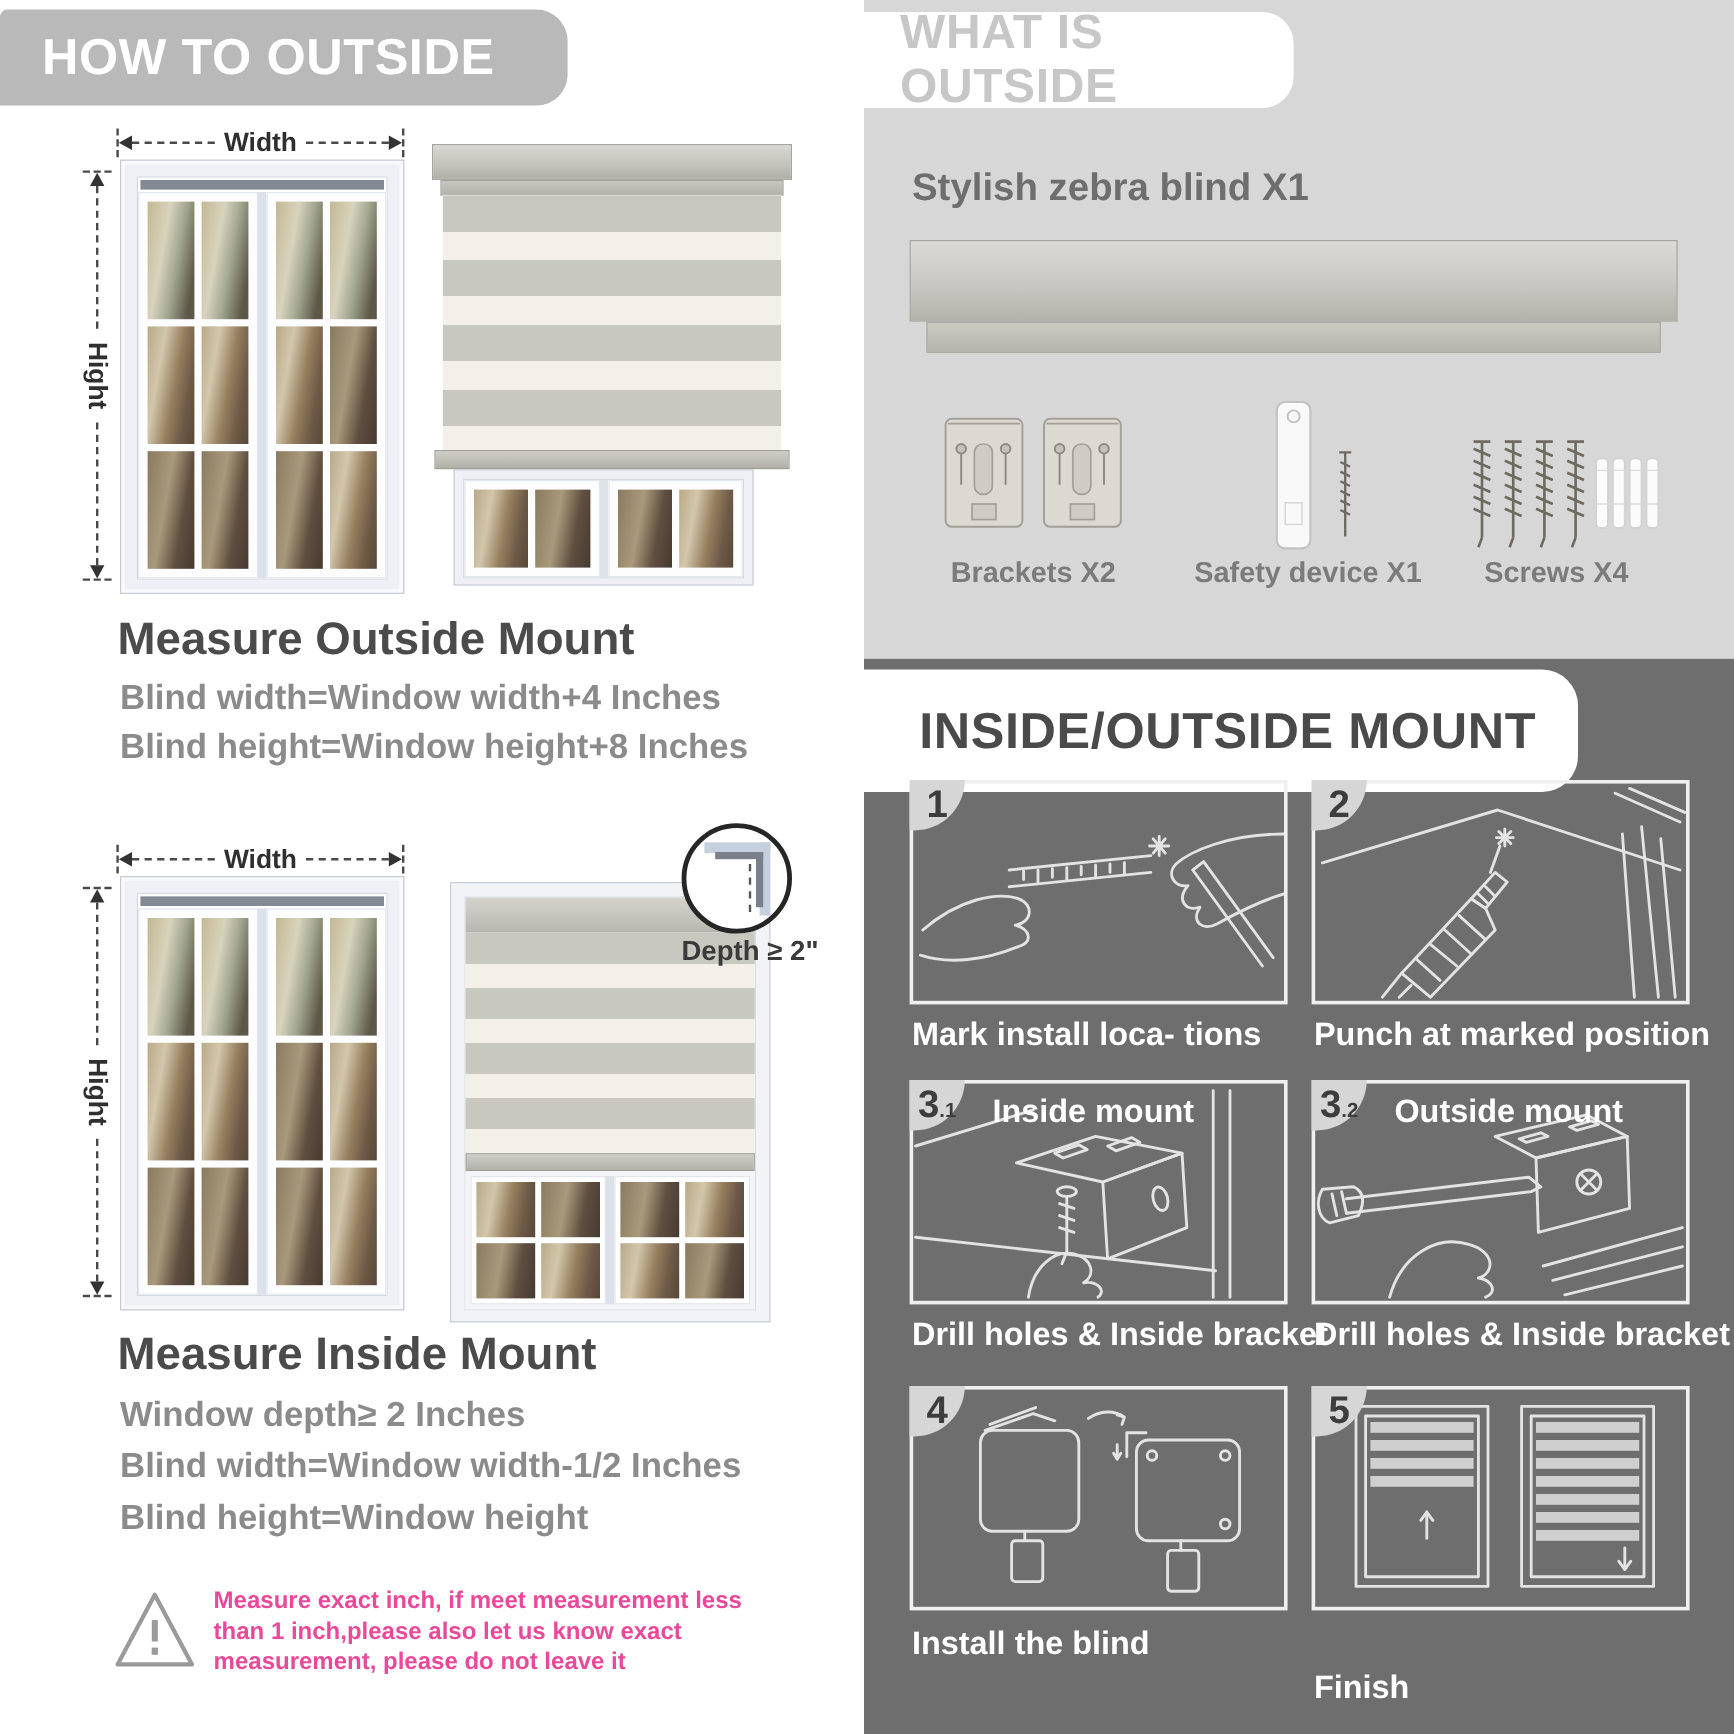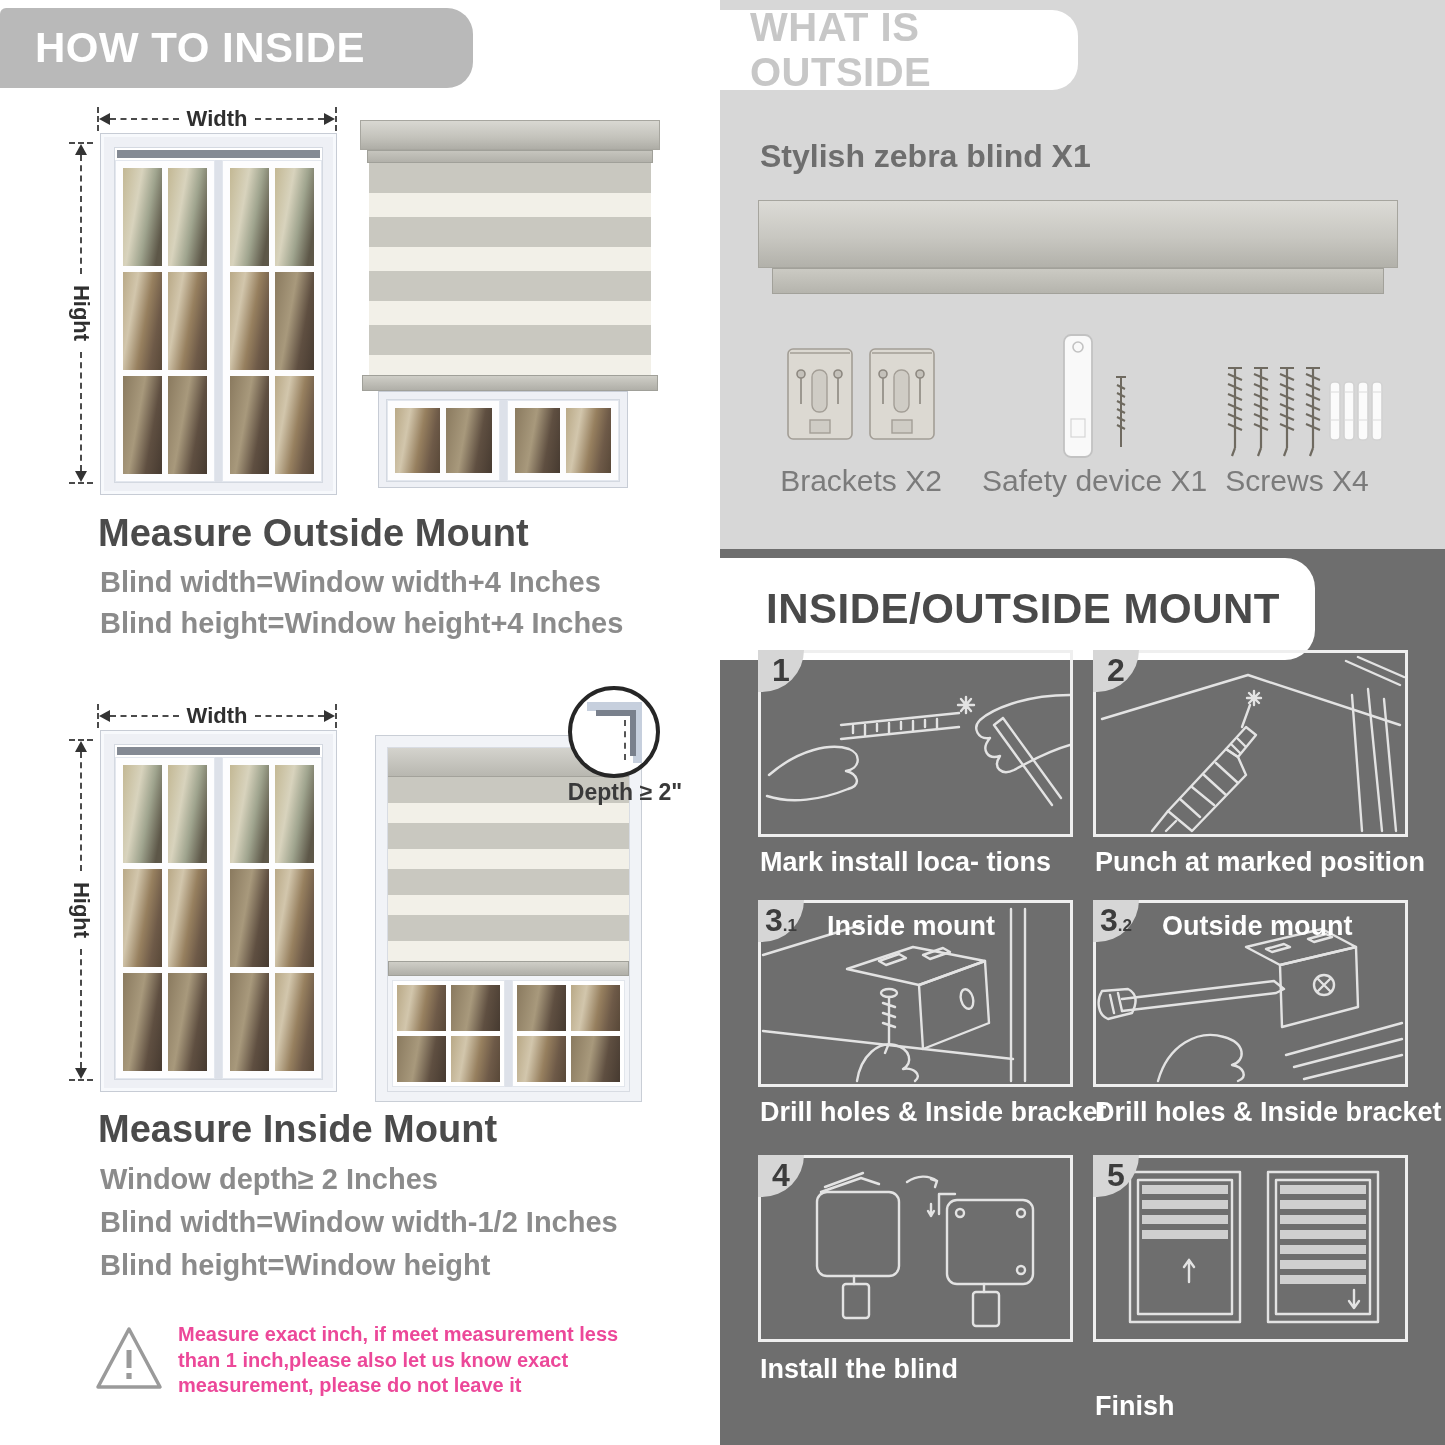--- a/index.html
+++ b/index.html
@@ -74,21 +74,21 @@
   
   .right-top{left:720px;top:0;width:725px;height:549px;background:#d7d7d7;}
   .hdr-included{left:0;top:10px;width:358px;height:80px;background:#fff;border-radius:0 26px 26px 0;
                 display:flex;align-items:center;}
   .hdr-included span{color:#c7c7c7;font-size:40px;font-weight:800;padding-left:30px;letter-spacing:.5px;}
   .blind-lbl{left:40px;top:138px;width:645px;font-size:32px;font-weight:700;color:#6e6e6e;}
   .r-cassette{left:38px;top:200px;width:640px;height:68px;
               background:linear-gradient(180deg,#dcdbd6 0%,#c8c7c1 55%,#b2b1aa 100%);border:1px solid #a6a59e;box-sizing:border-box;}
   .r-cassette-lip{left:52px;top:268px;width:612px;height:26px;
               background:linear-gradient(180deg,#cbcac3,#b5b4ad);border:1px solid #a2a19a;box-sizing:border-box;}
-  .hw-lbl{top:464px;font-size:30px;font-weight:400;color:#7b7b7b;text-align:center;white-space:nowrap;}
+  .hw-lbl{top:464px;font-size:24px;font-weight:700;color:#7b7b7b;text-align:center;white-space:nowrap;}
 
   .right-bottom{left:720px;top:549px;width:725px;height:896px;background:#6e6e6e;}
   .hdr-mount{left:0;top:9px;width:595px;height:102px;background:#fff;border-radius:0 30px 30px 0;
              display:flex;align-items:center;}
   .hdr-mount span{color:#4a4a4a;font-size:42px;font-weight:800;padding-left:46px;letter-spacing:.5px;}
 
   .panel{width:315px;height:187px;border:3px solid #efefef;box-sizing:border-box;}
   .badge{position:absolute;left:-3px;top:-3px;width:46px;height:42px;background:#d6d6d6;
          border-radius:0 0 46px 0;display:flex;align-items:flex-start;justify-content:center;}
   .badge .num{font-size:32px;font-weight:800;color:#3d3d3d;line-height:40px;}
@@ -99,21 +99,21 @@
   svg{display:block;}
 </style>
 </head>
 <body>
 
 <div id="canvas">
 
   <div class="abs left-col">
 
     <div class="abs hdr-left">
-      <span>HOW TO INSIDE</span>
+      <span>HOW TO OUTSIDE</span>
     </div>
 
     <div class="abs dim-h" style="left:97px;top:106px;width:240px;">
       <span class="tick"></span>
       <span class="ah-l"></span>
       <span class="dash"></span>
       <span class="lbl">Width</span>
       <span class="dash"></span>
       <span class="ah-r"></span>
       <span class="tick"></span>
@@ -169,21 +169,21 @@
           <div class="pane" style="grid-template-columns:1fr 1fr;">
             <div class="cell c-dark"></div>
             <div class="cell"></div>
           </div>
         </div>
       </div>
     </div>
 
     <div class="abs m-title" style="left:98px;top:512px;">Measure Outside Mount</div>
     <div class="abs m-line" style="left:100px;top:566px;">Blind width=Window width+4 Inches</div>
-    <div class="abs m-line" style="left:100px;top:607px;">Blind height=Window height+4 Inches</div>
+    <div class="abs m-line" style="left:100px;top:607px;">Blind height=Window height+8 Inches</div>
 
     <div class="abs dim-h" style="left:97px;top:703px;width:240px;">
       <span class="tick"></span>
       <span class="ah-l"></span>
       <span class="dash"></span>
       <span class="lbl">Width</span>
       <span class="dash"></span>
       <span class="ah-r"></span>
       <span class="tick"></span>
     </div>

